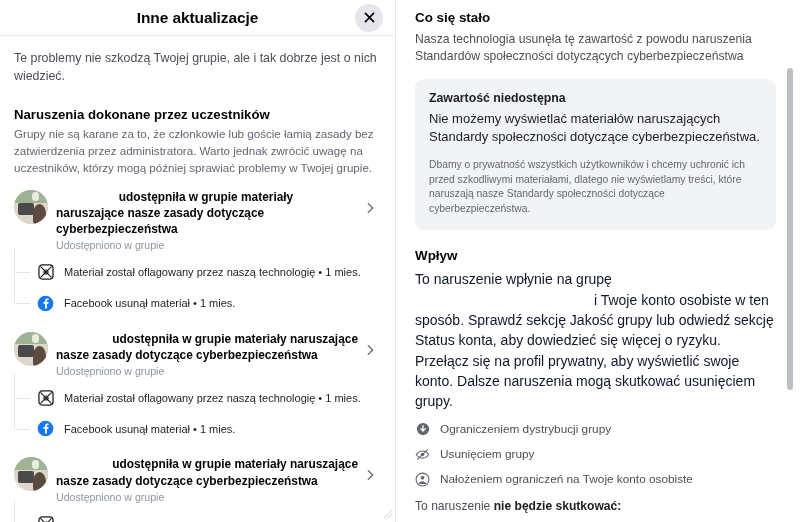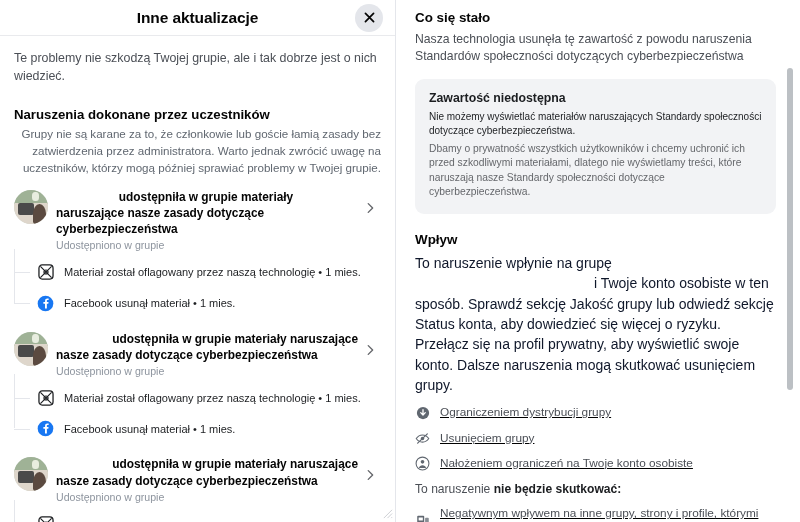--- a/index.html
+++ b/index.html
@@ -46,21 +46,20 @@
     margin-top: 14px; margin-bottom: 0;
   }
 
   .section-title {
     font-size: 13.2px; font-weight: bold; color: #050505;
     margin-top: 22px; margin-bottom: 4px;
   }
   .section-desc {
     font-size: 11.6px; color: #606770; line-height: 1.45;
     margin: 0;
-    text-align: right;
   }
 
   
   .violation { position: relative; margin-top: 8px; }
   .v-main {
     display: flex; align-items: flex-start;
     padding: 4px 0 2px 0;
     cursor: pointer;
   }
   .avatar {
@@ -146,22 +145,22 @@
     background: #f2f3f5;
     border-radius: 9px;
     padding: 12px 14px 14px 14px;
     margin-top: 13px;
   }
   .card-title {
     font-size: 12.3px; font-weight: bold; color: #1c1e21;
     margin-bottom: 5px;
   }
   .card-body1 {
-    font-size: 10px; color: #1c1e21; line-height: 1.4;
-    margin-bottom: 4px;
+    font-size: 13px; color: #1c1e21; line-height: 1.4;
+    margin-bottom: 12px;
   }
   .card-body2 {
     font-size: 10.3px; color: #65676b; line-height: 1.42;
   }
   .visible-until {
     font-size: 10.8px; color: #65676b; margin-top: 14px;
   }
   .r-title2 {
     font-size: 13.4px; font-weight: bold; color: #050505;
     margin-top: 18px; margin-bottom: 6px;
@@ -172,21 +171,20 @@
   .impact-para .redact-grp {
     display: inline-block; color: transparent; background: #ffffff;
   }
   .will-label {
     font-size: 12.1px; color: #4b4f56; margin-top: 11px;
   }
   .will-label b { color: #1c1e21; font-weight: bold; }
   .bullet {
     display: flex; align-items: center;
     margin-top: 10px;
-    text-decoration: underline;
   }
   .b-icon {
     flex: 0 0 auto; width: 15px; height: 15px;
     margin-right: 10px;
     display: flex; align-items: center; justify-content: center;
     color: #606770;
   }
   .b-text { font-size: 11.8px; color: #4b4f56; line-height: 1.3; }
 
   

